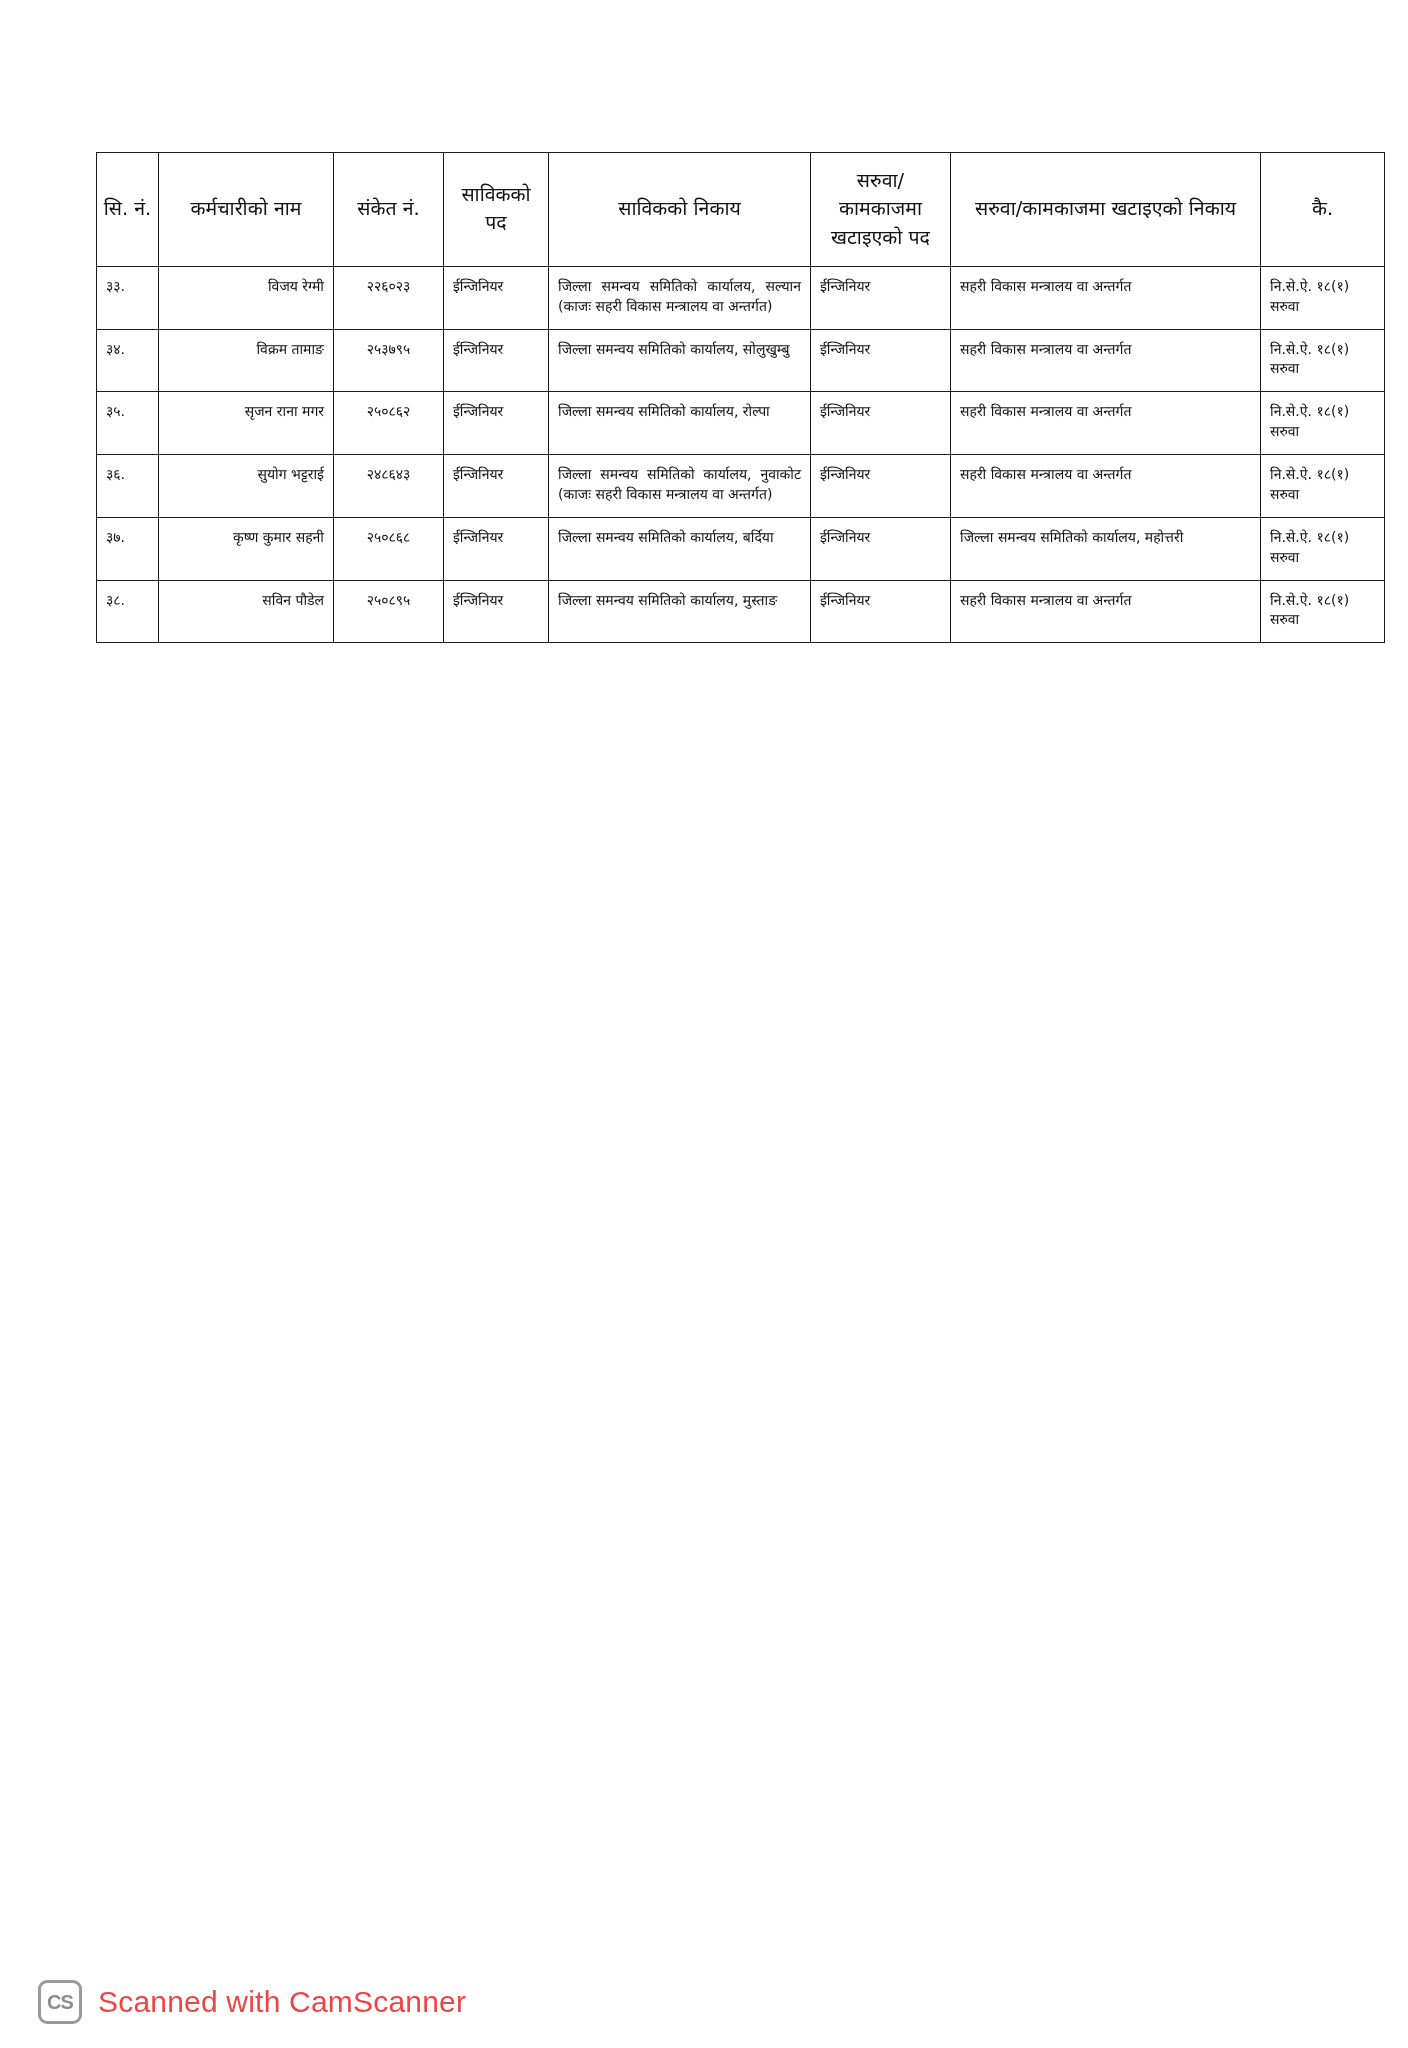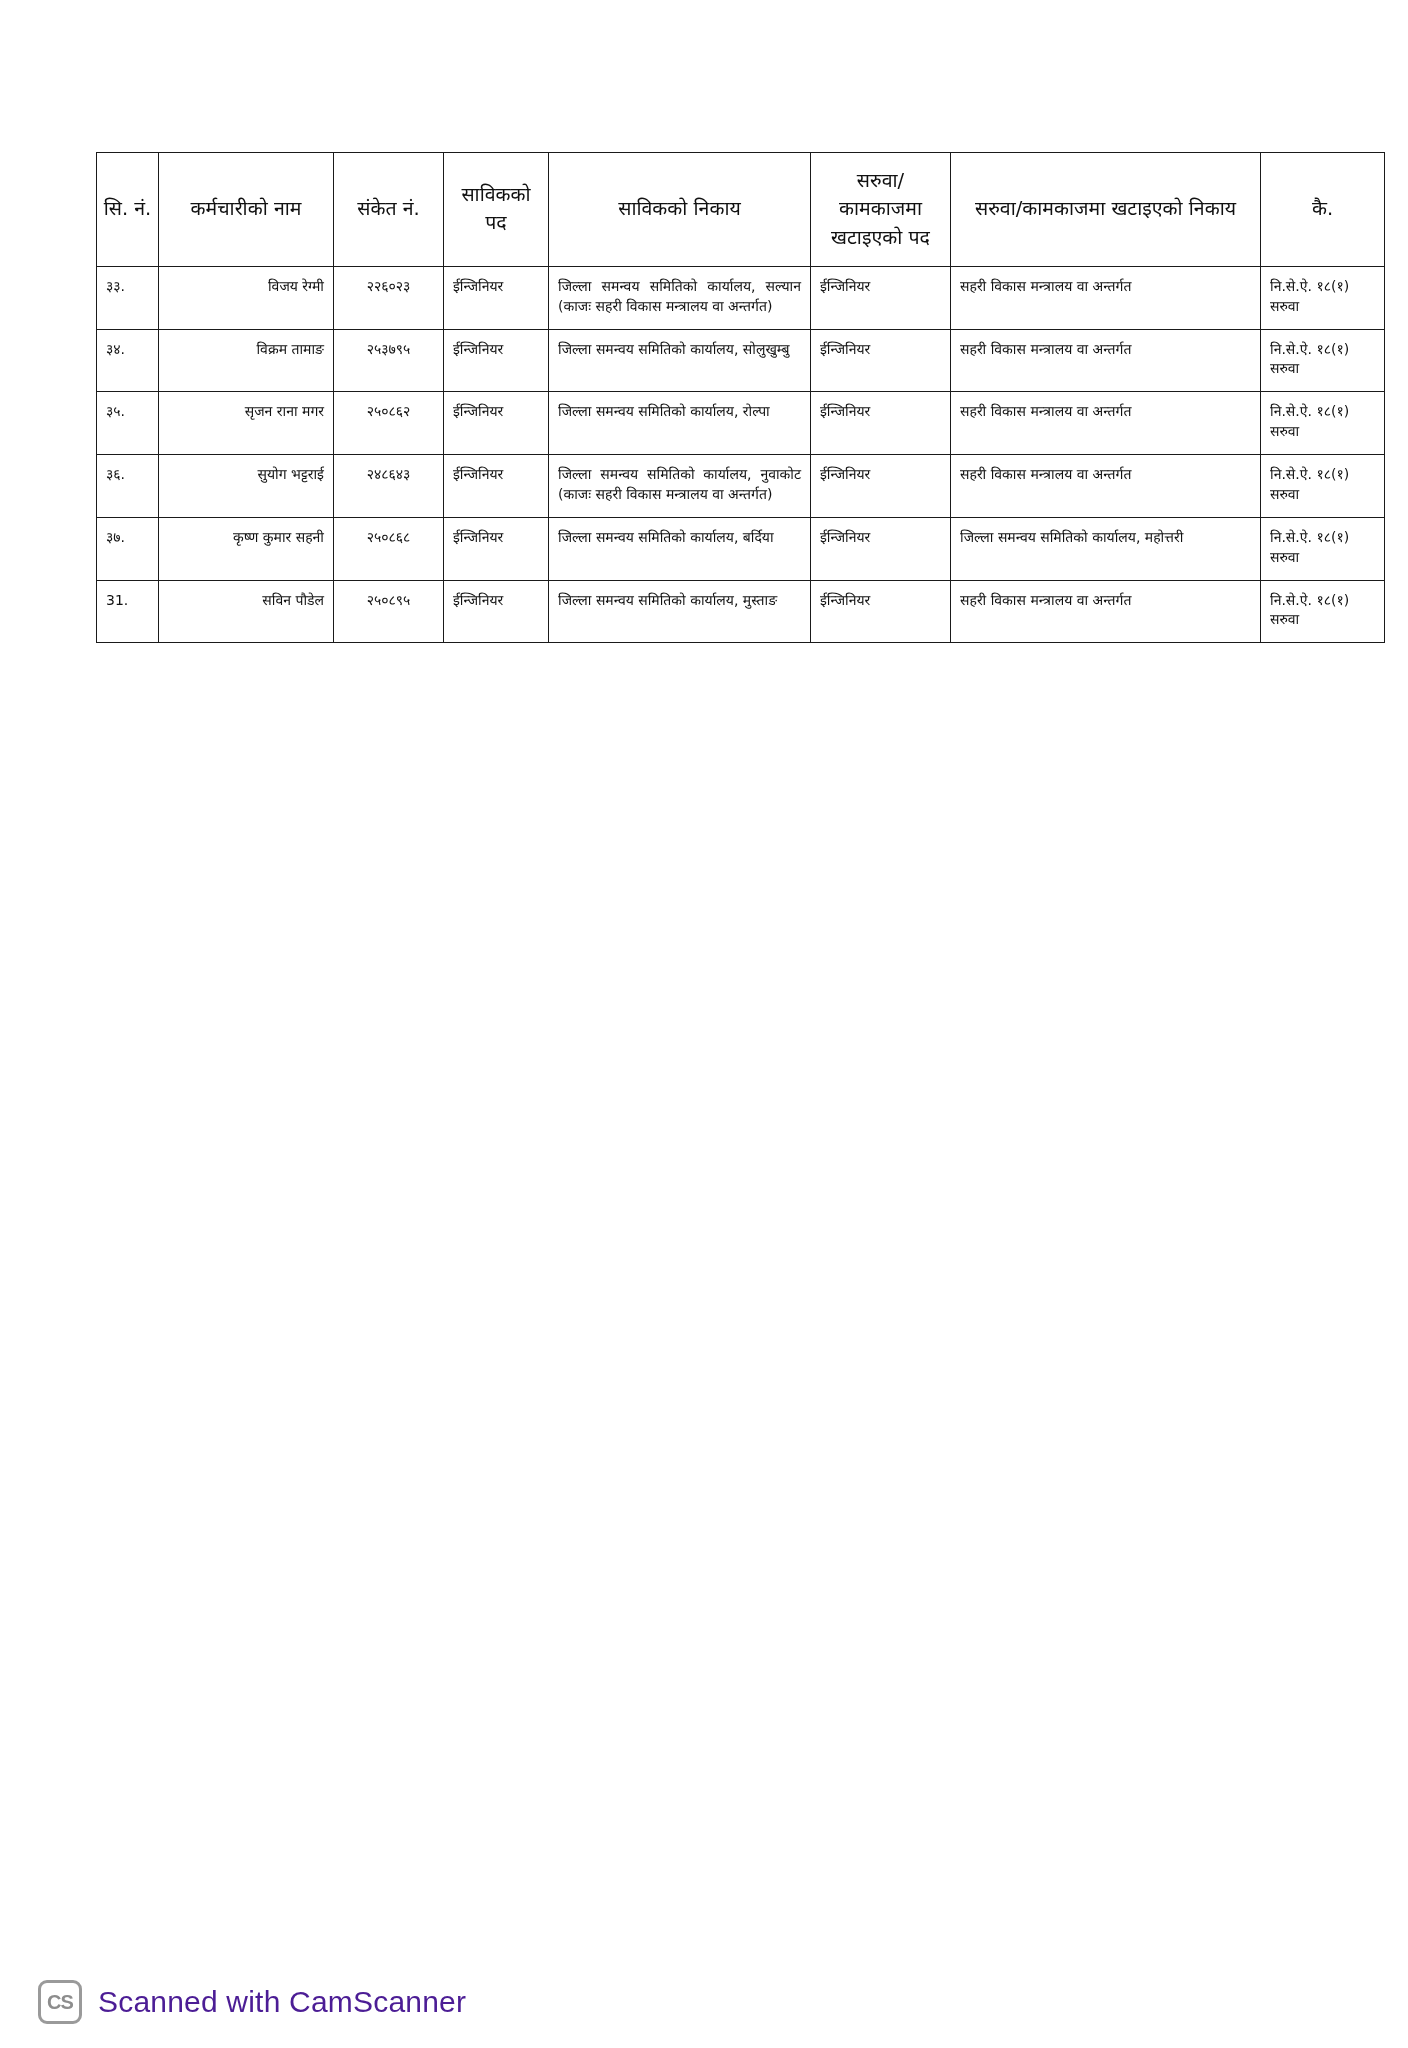--- a/index.html
+++ b/index.html
@@ -100,21 +100,21 @@
     font-weight: bold;
     letter-spacing: -1px;
     display: flex;
     align-items: center;
     justify-content: center;
     box-sizing: border-box;
     font-family: "Liberation Sans", sans-serif;
   }
   .cs-text {
     margin-left: 16px;
-    color: #4c1d95;
+    color: #ef4444;
     font-size: 30px;
     font-family: "Liberation Sans", sans-serif;
     letter-spacing: 0.2px;
   }
 </style>
 </head>
 <body>
 
 <div class="page">
 
@@ -187,21 +187,21 @@
           <td class="sn">३७.</td>
           <td class="name">कृष्ण कुमार सहनी</td>
           <td class="code">२५०८६८</td>
           <td class="post">ईन्जिनियर</td>
           <td class="office">जिल्ला समन्वय समितिको कार्यालय, बर्दिया</td>
           <td class="newpost">ईन्जिनियर</td>
           <td class="newoff">जिल्ला समन्वय समितिको कार्यालय, महोत्तरी</td>
           <td class="remark">नि.से.ऐ. १८(१) सरुवा</td>
         </tr>
         <tr>
-          <td class="sn">31.</td>
+          <td class="sn">३८.</td>
           <td class="name">सविन पौडेल</td>
           <td class="code">२५०८९५</td>
           <td class="post">ईन्जिनियर</td>
           <td class="office">जिल्ला समन्वय समितिको कार्यालय, मुस्ताङ</td>
           <td class="newpost">ईन्जिनियर</td>
           <td class="newoff">सहरी विकास मन्त्रालय वा अन्तर्गत</td>
           <td class="remark">नि.से.ऐ. १८(१) सरुवा</td>
         </tr>
       </tbody>
     </table>

